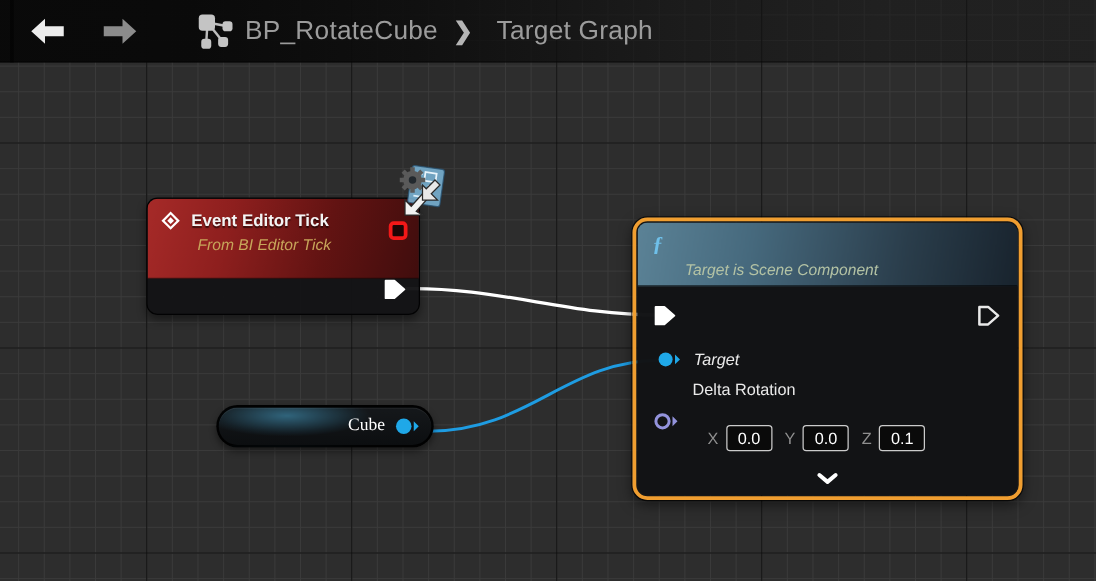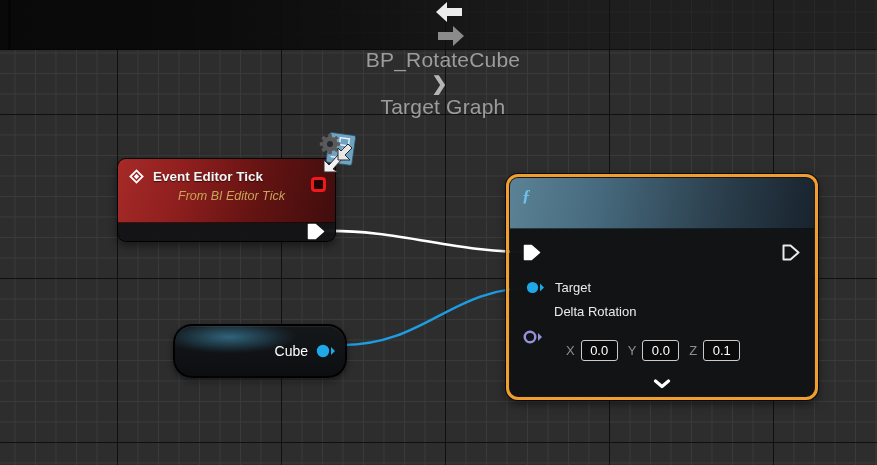--- a/index.html
+++ b/index.html
@@ -24,43 +24,43 @@
   
   svg.wires { position:absolute; inset:0; pointer-events:none; }
   
   .toolbar {
     position:absolute; left:0; top:0; width:877px; height:50px;
     background:linear-gradient(90deg,
       rgba(9,9,9,0.99) 0%, rgba(9,9,9,0.97) 18%,
       rgba(12,12,12,0.88) 38%, rgba(16,16,16,0.60) 62%,
       rgba(18,18,18,0.48) 80%, rgba(18,18,18,0.45) 100%);
     box-shadow: inset 0 -1px 0 rgba(0,0,0,0.45);
-    display:flex; align-items:center;flex-direction:column;
+    display:flex; align-items:center;
   }
   .toolbar-grip { position:absolute; left:8px; top:0; width:3px; height:50px; background:rgba(0,0,0,0.5); }
   .nav-btn { width:34px; height:30px; display:flex; align-items:center; justify-content:center; cursor:pointer; }
   .nav-btn.back { margin-left:21px; }
   .nav-btn.fwd  { margin-left:24px; }
   .crumb-icon { margin-left:44px; }
   .crumb-text { color:#9c9c9c; font-size:21px; letter-spacing:0.2px; margin-left:9px; white-space:nowrap; }
   .crumb-sep  { color:#b5b5b5; font-size:19px; font-weight:bold; margin:0 10px 0 12px; }
   
   .node { position:absolute; border-radius:9px; background:rgba(20,20,22,0.97);
           border:1px solid rgba(0,0,0,0.85); box-shadow:0 4px 8px rgba(0,0,0,0.45); }
   .node-title { font-size:13.5px; font-weight:bold; color:#f4f4f4; text-shadow:0 1px 1px rgba(0,0,0,0.6); }
   .node-sub   { font-size:12.5px; font-style:italic; }
   
-  .event-node { left:117px; top:158px; width:219px; height:84px;text-align:center; }
+  .event-node { left:117px; top:158px; width:219px; height:94px; }
   .event-header {
     height:64px; border-radius:8px 8px 0 0; padding:9px 10px 0 10px;
     background:linear-gradient(105deg, #a62a28 0%, #8e1f1e 30%, #621312 65%, #400d0d 100%);
     border-bottom:1px solid rgba(0,0,0,0.6);
   }
   .event-title-row { display:flex; align-items:center; gap:8px; }
-  .event-sub { color:#c7a55a; margin:4px 0 0 10px; }
+  .event-sub { color:#c7a55a; margin:4px 0 0 30px; }
   .delegate-pin { position:absolute; right:9px; top:18px; width:15px; height:15px;
     border:3px solid #f21818; border-radius:4px; background:#1d0505; cursor:crosshair; }
   .exec-out-event { position:absolute; right:10px; top:64px; cursor:crosshair; }
   
   .badge { position:absolute; left:312px; top:128px; }
   
   .fn-wrap {
     position:absolute; left:506px; top:174px; width:312px; height:226px;
     border:3px solid #f09e30; border-radius:12px;
     box-shadow:0 0 0 1px rgba(0,0,0,0.7), 0 4px 10px rgba(0,0,0,0.5);
@@ -72,41 +72,42 @@
     height:51px; padding:8px 10px 0 12px;
     background:linear-gradient(100deg, #5b8296 0%, #46697d 30%, #2a3d4b 70%, #18232d 100%);
     border-bottom:1px solid rgba(0,0,0,0.55);
   }
   .fn-title-row { display:flex; align-items:center; gap:9px; }
   .fn-glyph { color:#6fc0ea; font-size:17px; font-style:italic; font-family:"Liberation Serif", serif; font-weight:bold; }
   .fn-sub { color:#b3c2a4; margin:3px 0 0 26px; }
   .row { position:absolute; display:flex; align-items:center; }
   .exec-in  { left:13px;  top:66px; cursor:crosshair; }
   .exec-out { right:14px; top:66px; cursor:crosshair; }
-  .target-row { left:16px; top:102px; gap:10px; }
+  .target-row { left:16px; top:102px; gap:10px;font-style:italic; }
   .pin-label { font-size:13px; color:#eaeaea; }
   .delta-label { position:absolute; left:44px; top:126px; font-size:13px; color:#eaeaea; }
   .rot-pin { position:absolute; left:13px; top:152px; cursor:crosshair; }
   .vec-row { left:52px; top:162px; gap:6px; }
   .axis-label { font-size:13px; color:#8f8f8f; margin-left:4px; }
   .vec-input {
     width:37px; height:21px; background:#0a0a0a; border:1px solid #cbcbcb; border-radius:3px;
     color:#fff; font-size:13px; text-align:center; font-family:"Liberation Sans", sans-serif; padding:4px;
   }
   .expand-chevron { position:absolute; left:50%; transform:translateX(-50%); top:197px; cursor:pointer; }
   
   .var-pill {
-    position:absolute; left:173px; top:324px; width:174px; height:54px; border-radius:19px;
+    position:absolute; left:173px; top:324px; width:174px; height:34px; border-radius:19px;
     background:
       radial-gradient(ellipse 90px 22px at 32% 22%, rgba(72,164,205,0.55), rgba(40,90,115,0.18) 60%, transparent 75%),
       linear-gradient(#15181b, #0c0e10);
     border:2px solid rgba(0,0,0,0.9);
     box-shadow:0 3px 6px rgba(0,0,0,0.45), inset 0 1px 0 rgba(255,255,255,0.06);
     display:flex; align-items:center; justify-content:flex-end; gap:8px; padding-right:9px;
     cursor:grab;
+    font-family:Liberation Serif, serif;
   }
   .var-label { color:#fff; font-size:14px; }
 </style>
 </head>
 <body>
 
 <div class="stage">
 
   <div class="grid"></div>
 
@@ -159,20 +160,21 @@
       <path d="M40 20 L28 20 L33 25 L26 32 L30 36 L37 29 L40 32 Z" fill="#e8e8e8" stroke="#2a2a2a" stroke-width="1" transform="rotate(180 33 28) translate(0,4)"></path>
     </g>
   </svg>
 
   <div class="fn-wrap">
     <div class="fn-node">
       <div class="fn-header">
         <div class="fn-title-row">
           <span class="fn-glyph">ƒ</span>
         </div>
+        <div class="node-sub fn-sub">Target is Scene Component</div>
       </div>
 
       <div class="row exec-in">
         <svg width="18" height="17" viewBox="0 0 18 17">
           <path d="M1.5 1.5 h7 l8 7 l-8 7 h-7 z" fill="#ffffff" stroke="#ffffff" stroke-width="1.5" stroke-linejoin="round"></path>
         </svg>
       </div>
       <div class="row exec-out">
         <svg width="18" height="17" viewBox="0 0 18 17">
           <path d="M1.5 1.5 h7 l8 7 l-8 7 h-7 z" fill="none" stroke="#e9e9e9" stroke-width="2" stroke-linejoin="round"></path>

